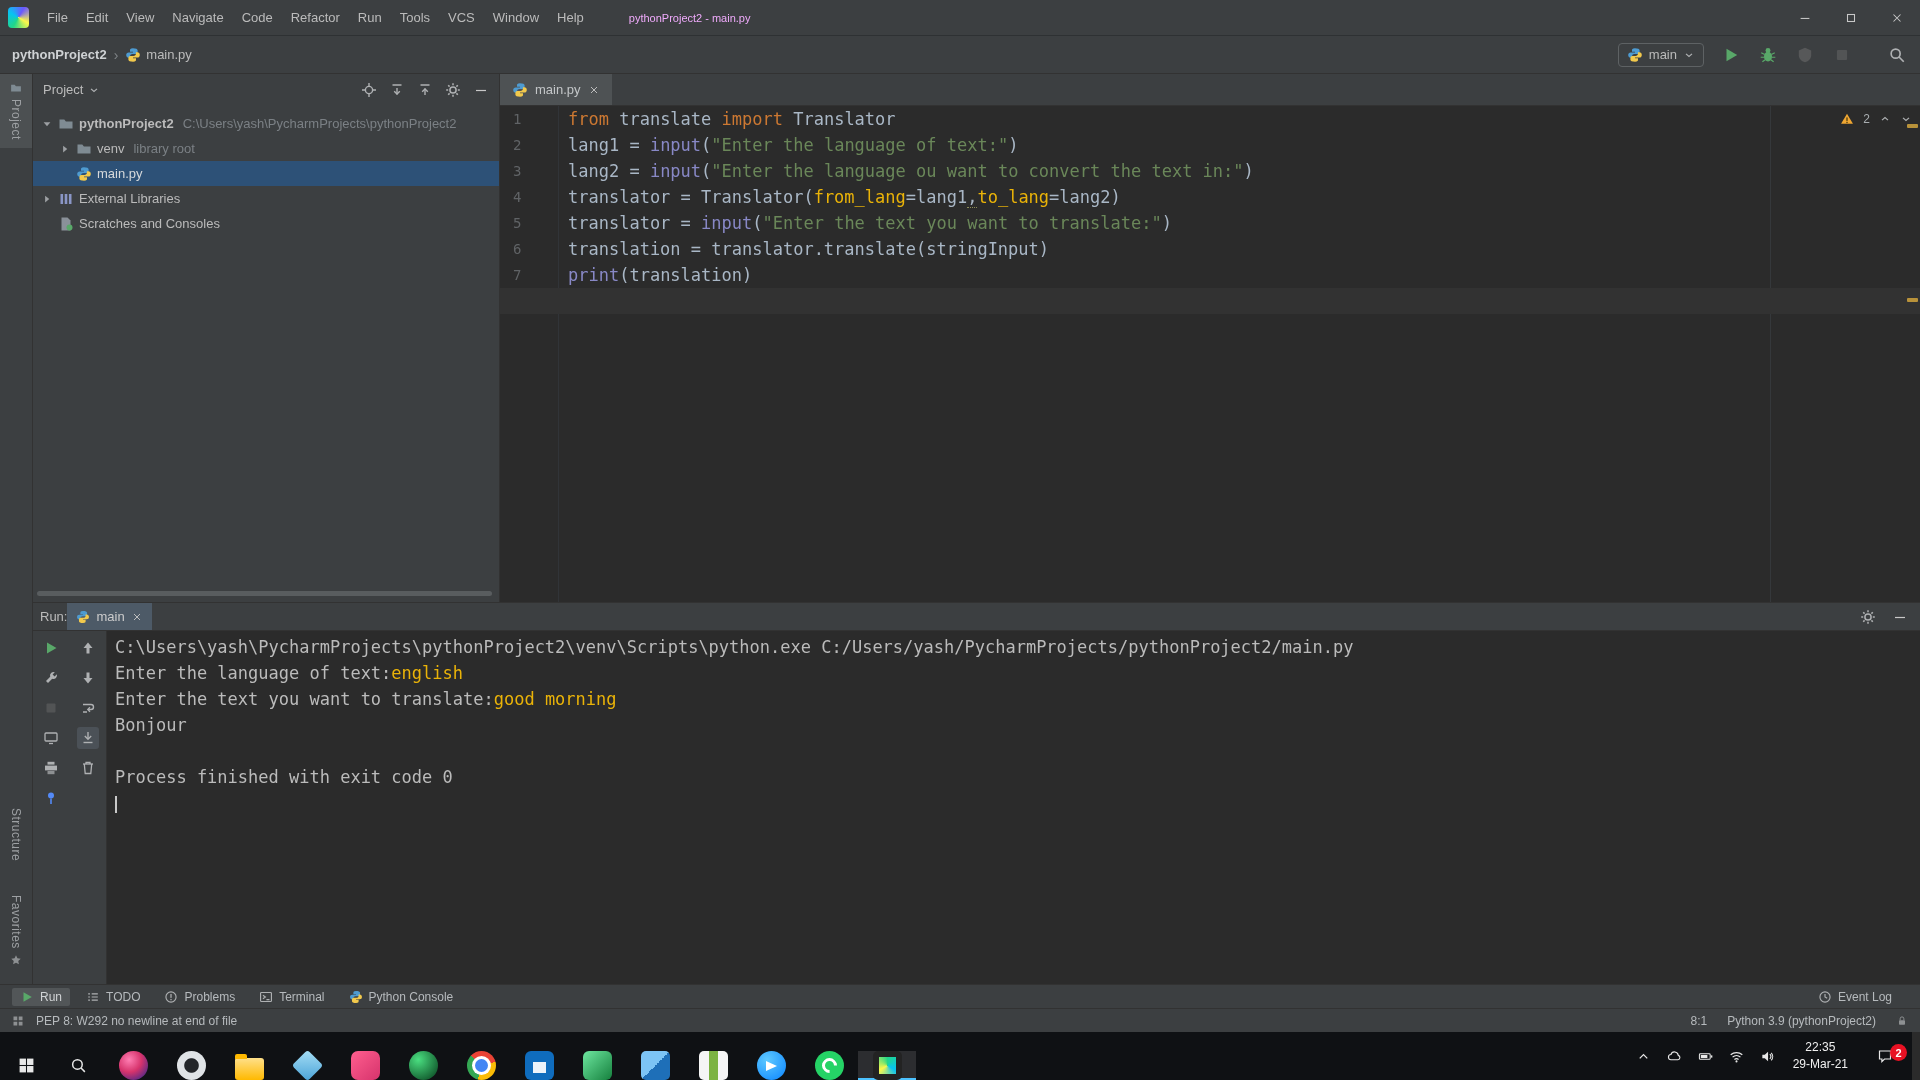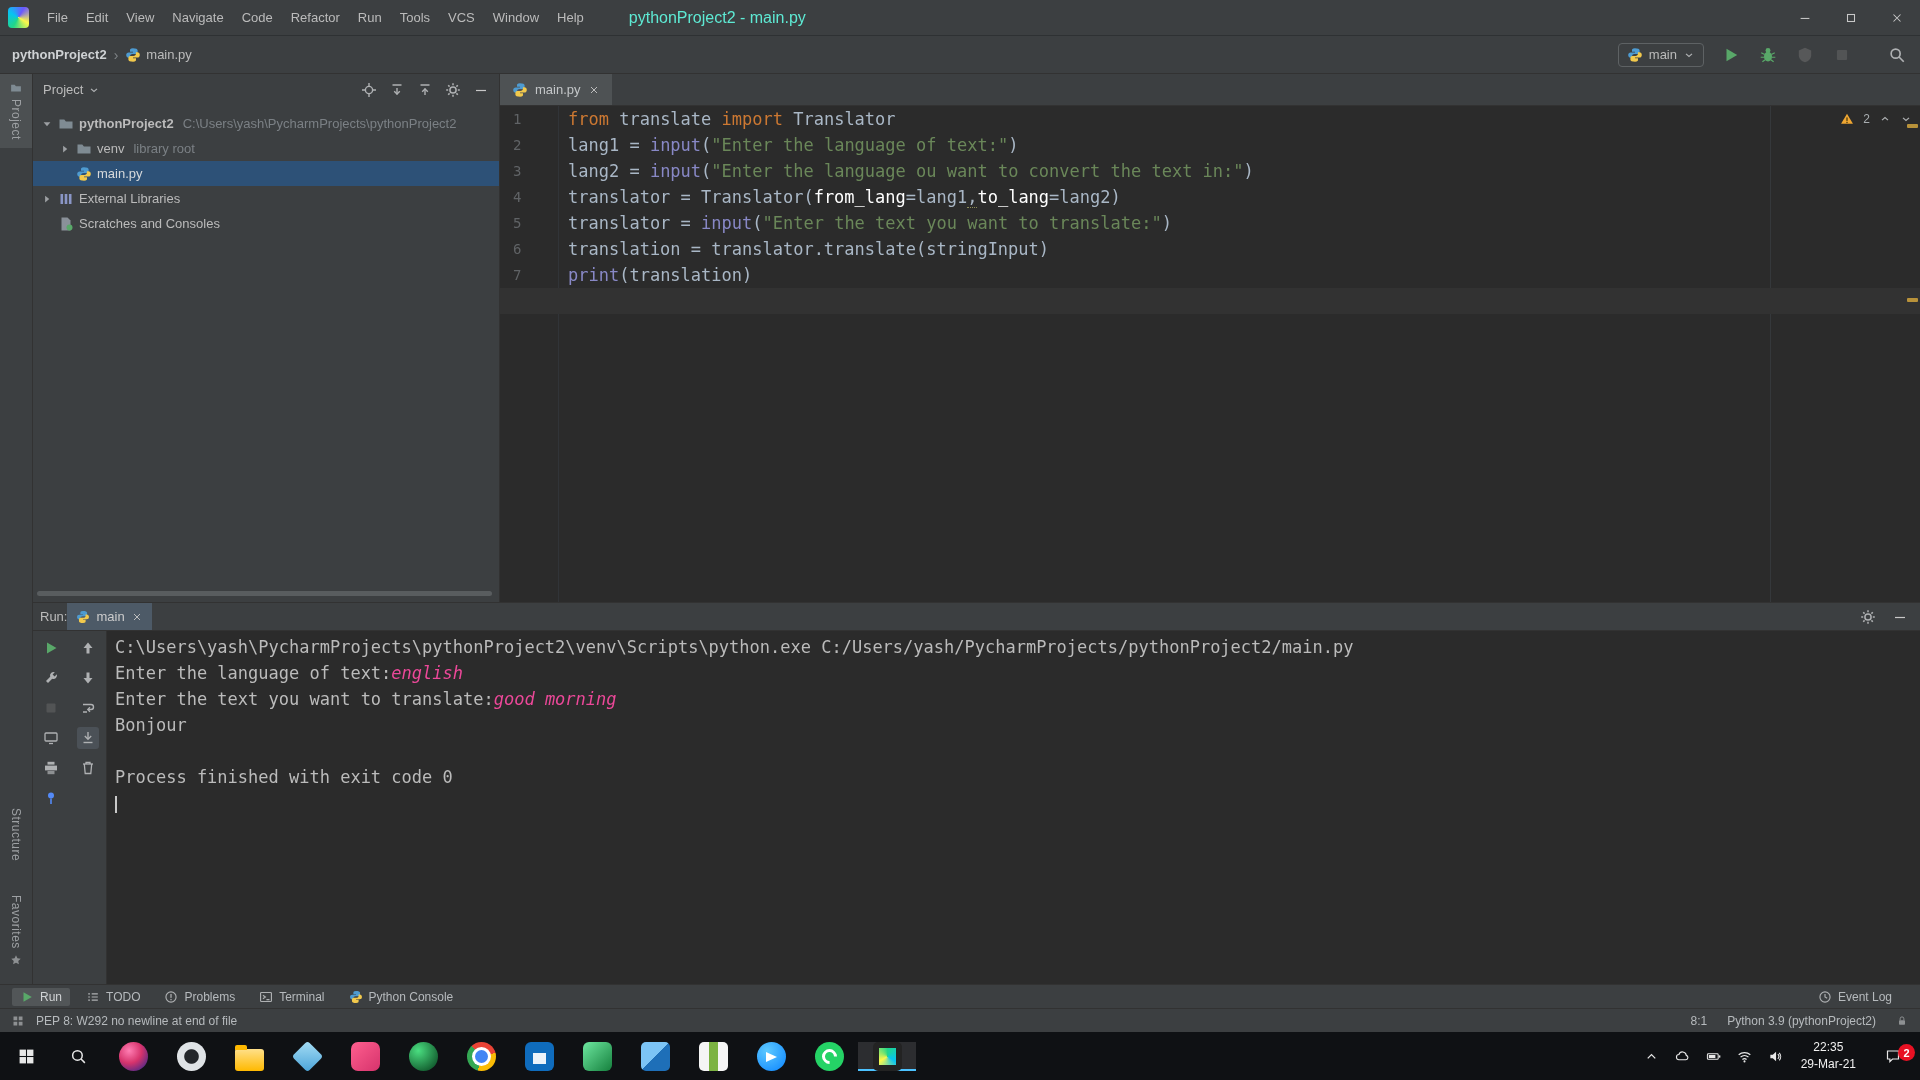--- a/index.html
+++ b/index.html
@@ -8,21 +8,21 @@
 .screen{position:absolute;inset:0;width:1920px;height:1080px}
 .ic{display:inline-flex;width:16px;height:16px;flex:0 0 auto;align-items:center;justify-content:center}
 .ic svg{width:100%;height:100%;display:block}
 .ic12{width:12px;height:12px}.ic14{width:14px;height:14px}.ic18{width:18px;height:18px}
 .dim{opacity:.45}
 
 .titlebar{position:absolute;left:0;top:0;right:0;height:36px;background:#3c3f41;display:flex;align-items:center;border-bottom:1px solid #2e3133;z-index:4}
 .app-logo{width:21px;height:21px;border-radius:4px;margin:0 9px 0 8px;background:conic-gradient(from 210deg,#21d789,#07c3f2,#6b57ff,#fcf84a,#21d789);display:flex;align-items:center;justify-content:center;font-size:8px;font-weight:bold;color:#fff}
 .menubar{display:flex;align-items:center;height:100%}
 .menu-item{padding:0 9px;line-height:36px;color:#bbbbbb;font-size:13px}
-.win-title{color:#5eead4;font-size:16px;margin-left:36px;white-space:nowrap}
+.win-title{color:#f0abfc;font-size:11px;margin-left:36px;white-space:nowrap}
 .win-controls{margin-left:auto;display:flex;height:100%}
 .win-btn{width:46px;height:100%;display:flex;align-items:center;justify-content:center}
 
 .navbar{position:absolute;left:0;top:36px;right:0;height:38px;background:#3c3f41;display:flex;align-items:center;border-bottom:1px solid #323232;padding:0 12px;z-index:4}
 .breadcrumb{display:flex;align-items:center;gap:7px}
 .bc-item{display:flex;align-items:center;gap:5px;color:#bbb}
 .bc-item.bold{font-weight:bold;color:#cfd2d4}
 .bc-sep{color:#7f8487;font-size:14px}
 .nav-right{margin-left:auto;display:flex;align-items:center;gap:16px}
 .run-config{display:flex;align-items:center;gap:6px;border:1px solid #5e6264;border-radius:4px;padding:3px 8px;color:#bbb}
@@ -53,51 +53,51 @@
 .editor{position:absolute;left:500px;top:74px;right:0;height:528px;background:#2b2b2b;z-index:2}
 .tabs{height:32px;background:#3c3f41;display:flex;border-bottom:1px solid #323232}
 .tab{display:flex;align-items:center;gap:7px;padding:0 12px;background:#4e5254;color:#c3c6c8;font-size:13px}
 .code-area{position:absolute;top:32px;left:0;right:0;bottom:0;overflow:hidden}
 .code-area::before{content:'';position:absolute;left:58px;top:0;bottom:0;width:1px;background:#313438}
 .guide{position:absolute;left:1270px;top:0;bottom:0;width:1px;background:#35383b}
 .code-line{display:flex;height:26px;line-height:26px;font-family:"DejaVu Sans Mono","Liberation Mono",monospace;font-size:17px;white-space:pre;position:relative;z-index:1}
 .code-line.current{background:#323232}
 .lnum{flex:0 0 58px;padding-left:13px;color:#606366;font-size:14px}
 .ltext{padding-left:10px}
-.tok-kw{color:#cc7832}.tok-st{color:#6a8759}.tok-bi{color:#8888c6}.tok-ka{color:#ffffff}.tok-pl{color:#a9b7c6}
+.tok-kw{color:#cc7832}.tok-st{color:#6a8759}.tok-bi{color:#8888c6}.tok-ka{color:#eab308}.tok-pl{color:#a9b7c6}
 .tok-wr{color:#a9b7c6;border-bottom:1px dotted #8c8c58}
 .editor-warnings{position:absolute;top:6px;right:8px;display:flex;align-items:center;gap:9px;color:#a8adb0;font-size:12px;z-index:3}
 .err-mark{position:absolute;right:2px;width:11px;height:4px;background:#b8923a;border-radius:1px;z-index:3}
 .err-mark.m1{top:18px}.err-mark.m2{top:192px}
 
 .run-panel{position:absolute;left:0;top:602px;right:0;height:382px;background:#2b2b2b;border-top:1px solid #323232;z-index:2}
 .run-header{height:28px;background:#3c3f41;display:flex;align-items:center;padding:0 12px 0 40px;border-bottom:1px solid #323232}
 .run-label{color:#bbb;}
 .run-tab{display:flex;align-items:center;gap:6px;background:#4d5a67;height:100%;padding:0 9px;color:#ccc}
 .run-header-right{margin-left:auto;display:flex;gap:16px;align-items:center}
 .run-body{position:absolute;top:28px;left:33px;right:0;bottom:0;display:flex}
 .run-toolbar{width:74px;display:flex;background:#3c3f41;border-right:1px solid #323232}
 .run-col{width:37px;display:flex;flex-direction:column;align-items:center;gap:8px;padding-top:6px}
 .tool-btn{width:22px;height:22px;display:flex;align-items:center;justify-content:center;border-radius:3px}
 .tool-btn.active{background:#4b5157}
 .console{flex:1;padding:3px 0 0 8px;overflow:hidden}
 .con-line{height:26px;line-height:26px;font-family:"DejaVu Sans Mono","Liberation Mono",monospace;font-size:17px;white-space:pre;color:#bbbbbb}
 .c-out{color:#bbbbbb}
-.c-inp{color:#ec4899;font-style:italic}
+.c-inp{color:#eab308;}
 .console-caret{display:inline-block;width:2px;height:17px;background:#c8c8c8;vertical-align:middle}
 
 .bottom-bar{position:absolute;left:0;top:984px;right:0;height:24px;background:#3c3f41;border-top:1px solid #323232;display:flex;align-items:center;padding:0 12px;z-index:6}
 .tool-tab{display:flex;align-items:center;gap:6px;padding:2px 8px;color:#b6babd;font-size:12px;border-radius:2px;margin-right:8px}
 .tool-tab.active{background:#525658;color:#d0d3d5}
 .bottom-right{margin-left:auto;display:flex}
 
 .status-bar{position:absolute;left:0;top:1008px;right:0;height:24px;background:#3c3f41;border-top:1px solid #323232;display:flex;align-items:center;padding:8px 12px;font-size:12px;color:#b6babd;gap:12px;z-index:6}
 .sb-right{margin-left:auto;display:flex;align-items:center;gap:20px}
 
-.taskbar{position:absolute;left:0;top:1032px;right:0;height:48px;background:#0f1114;display:flex;align-items:center;z-index:10}
+.taskbar{position:absolute;left:0;top:1032px;right:8px;height:48px;background:#0f1114;display:flex;align-items:flex-end;z-index:10}
 .tb-apps{display:flex}
 .tb-cell{width:58px;display:flex;align-items:center;justify-content:center;position:relative}
 .tb-cell.sys{width:52px}
 .tb-cell .ic18{width:17px;height:17px}
 .tb-active{background:rgba(255,255,255,.12);box-shadow:inset 0 -2px 0 #4cc2ff}
 .tb-app{width:29px;height:29px;display:block;border-radius:6px;position:relative}
 .app-browser{border-radius:50%;background:radial-gradient(circle at 35% 30%,#ff7eb3,#d6336c 45%,#5f2a84 80%,#2a123e)}
 .app-ring{border-radius:50%;background:radial-gradient(circle,#23262a 0 33%,#dfe3e6 38% 100%)}
 .app-explorer{height:22px;margin-top:7px;background:linear-gradient(180deg,#ffe08a,#ffb900);border-radius:2px 3px 3px 3px}
 .app-explorer::before{content:'';position:absolute;top:-4px;left:0;width:12px;height:5px;background:#ffb900;border-radius:2px 2px 0 0}

